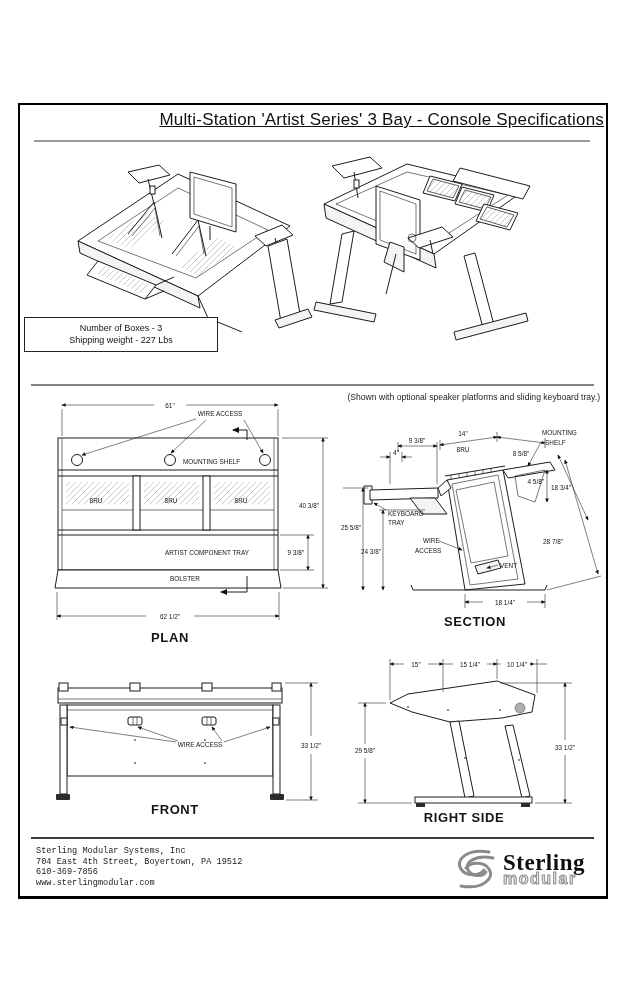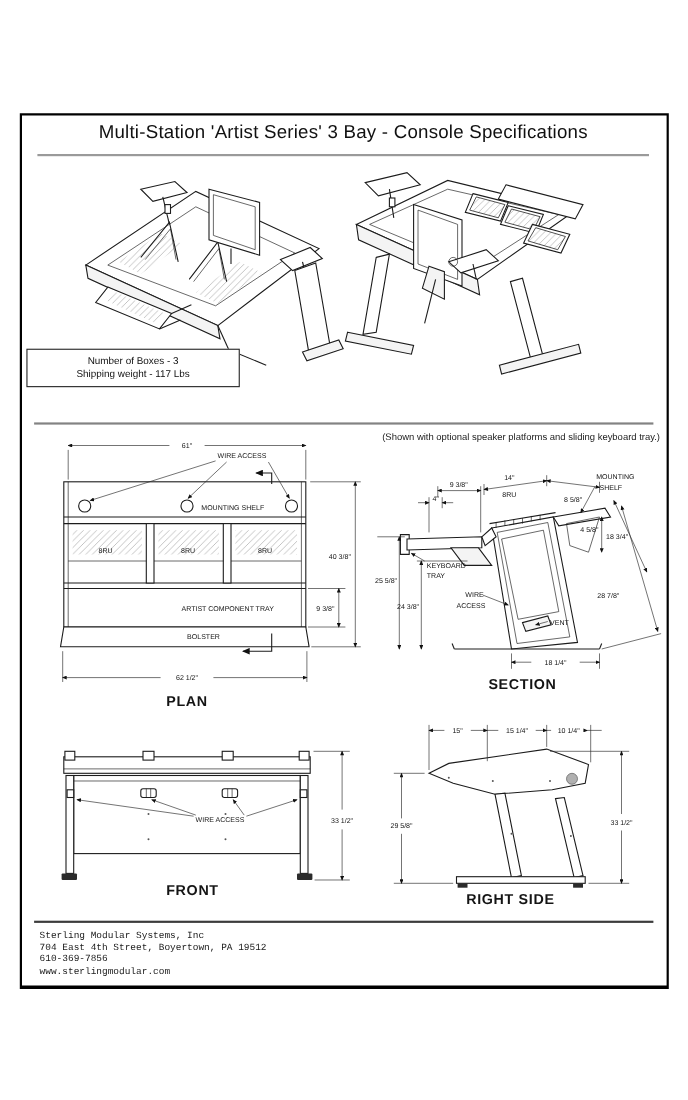--- a/index.html
+++ b/index.html
@@ -1,21 +1,21 @@
 <!DOCTYPE html>
 <html><head>
 <meta charset="utf-8">
 <style>
   html,body{margin:0;padding:0;background:#fff;}
   .sheet{position:relative;width:625px;height:1000px;background:#fff;overflow:hidden;
          font-family:"Liberation Sans",sans-serif;color:#111;}
   .frame{position:absolute;left:18px;top:103px;width:586px;height:791px;
          border:2px solid #000;border-bottom-width:3px;background:#fff;}
-  .title{position:absolute;left:20px;top:110px;width:584px;text-align:center;
-         font-size:17px;letter-spacing:.2px;color:#101010;}
+  .title{position:absolute;left:20px;top:110px;width:584px;text-align:right;
+         font-size:17px;letter-spacing:.2px;color:#101010;text-decoration:underline;}
   .title-rule{position:absolute;left:34px;top:140px;width:556px;height:2px;background:#9a9a9a;}
   .mid-rule{position:absolute;left:31px;top:384px;width:563px;height:2px;background:#838383;}
   .foot-rule{position:absolute;left:31px;top:837px;width:563px;height:2px;background:#3c3c3c;}
   .shipbox{position:absolute;left:24px;top:317px;width:192px;border:1px solid #222;background:#fff;
            font-size:9px;text-align:center;}
   .shipbox .hd{border-bottom:1px solid #222;padding:3px 0;}
   .shipbox .bd{padding:4px 2px 5px;line-height:12px;text-align:center;}
   .caption{position:absolute;left:256px;top:352px;width:344px;text-align:right;font-size:8.6px;color:#222;margin-top:40px;}
   .drw{position:absolute;}
   svg text{font-family:"Liberation Sans",sans-serif;font-size:6.4px;fill:#141414;}
@@ -133,21 +133,21 @@
       <polygon class="wfill" points="152,114 163,111 182,183 171,186"></polygon>
       <polygon class="gfill" points="142,190 214,171 216,179 144,198"></polygon>
       <line class="ln" x1="84" y1="112" x2="74" y2="152"></line>
       <circle class="lnt" cx="100" cy="96" r="4" fill="#cfcfcf"></circle>
     </g>
   </svg>
 
   <div class="shipbox">
     <div class="bd">
       <div>Number of Boxes - 3</div>
-      <div>Shipping weight - 117 Lbs</div>
+      <div>Shipping weight - 227 Lbs</div>
     </div>
   </div>
 
   <div class="caption">(Shown with optional speaker platforms and sliding keyboard tray.)</div>
   <div class="mid-rule"></div>
 
   <svg class="drw" style="left:30px;top:396px" width="306" height="252" viewBox="0 0 306 252">
     <defs>
       <pattern id="h3" width="6" height="6" patternUnits="userSpaceOnUse">
         <path d="M0,6 L6,0" class="hatchln"></path>
@@ -404,13 +404,26 @@
 
   <div class="foot-rule"></div>
 
   <div class="footer-text">
     <div>Sterling Modular Systems, Inc</div>
     <div>704 East 4th Street, Boyertown, PA 19512</div>
     <div>610-369-7856</div>
     <div>www.sterlingmodular.com</div>
   </div>
 
+  <div class="logo">
+    <svg width="46" height="44" viewBox="0 0 46 44">
+      <g fill="none" stroke="#8a8a8a" stroke-width="3" stroke-linecap="round">
+        <path d="M37,5 C15,1 3,13 9,22 C14,30 28,29 32,23"></path>
+        <path d="M41,11 C23,7 12,16 16,23 C20,30 31,30 34,25"></path>
+        <path d="M9,39 C31,43 43,31 37,22 C32,14 18,15 14,21"></path>
+      </g>
+    </svg>
+    <div class="logo-words">
+      <div class="logo-main">Sterling</div>
+      <div class="logo-sub">modular</div>
+    </div>
+  </div>
 </div>
 
 </body></html>

